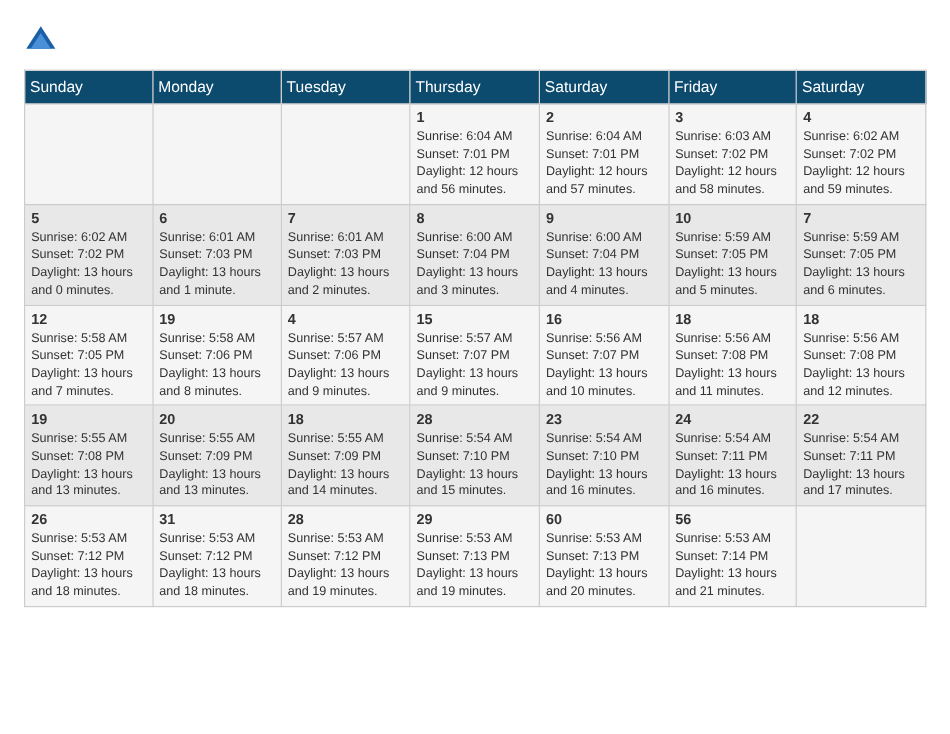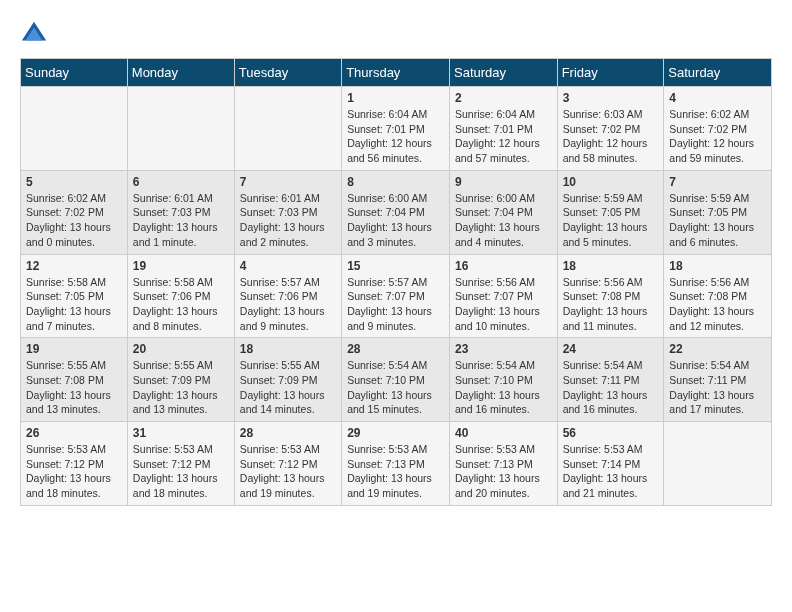--- a/index.html
+++ b/index.html
@@ -336,21 +336,21 @@
 and 19 minutes.</div>
         </td>
         <td>
           <span class="day-number">29</span>
           <div class="day-info" style="white-space: pre-line;">Sunrise: 5:53 AM
 Sunset: 7:13 PM
 Daylight: 13 hours
 and 19 minutes.</div>
         </td>
         <td>
-          <span class="day-number">40</span>
+          <span class="day-number">60</span>
           <div class="day-info" style="white-space: pre-line;">Sunrise: 5:53 AM
 Sunset: 7:13 PM
 Daylight: 13 hours
 and 20 minutes.</div>
         </td>
         <td>
           <span class="day-number">56</span>
           <div class="day-info" style="white-space: pre-line;">Sunrise: 5:53 AM
 Sunset: 7:14 PM
 Daylight: 13 hours

